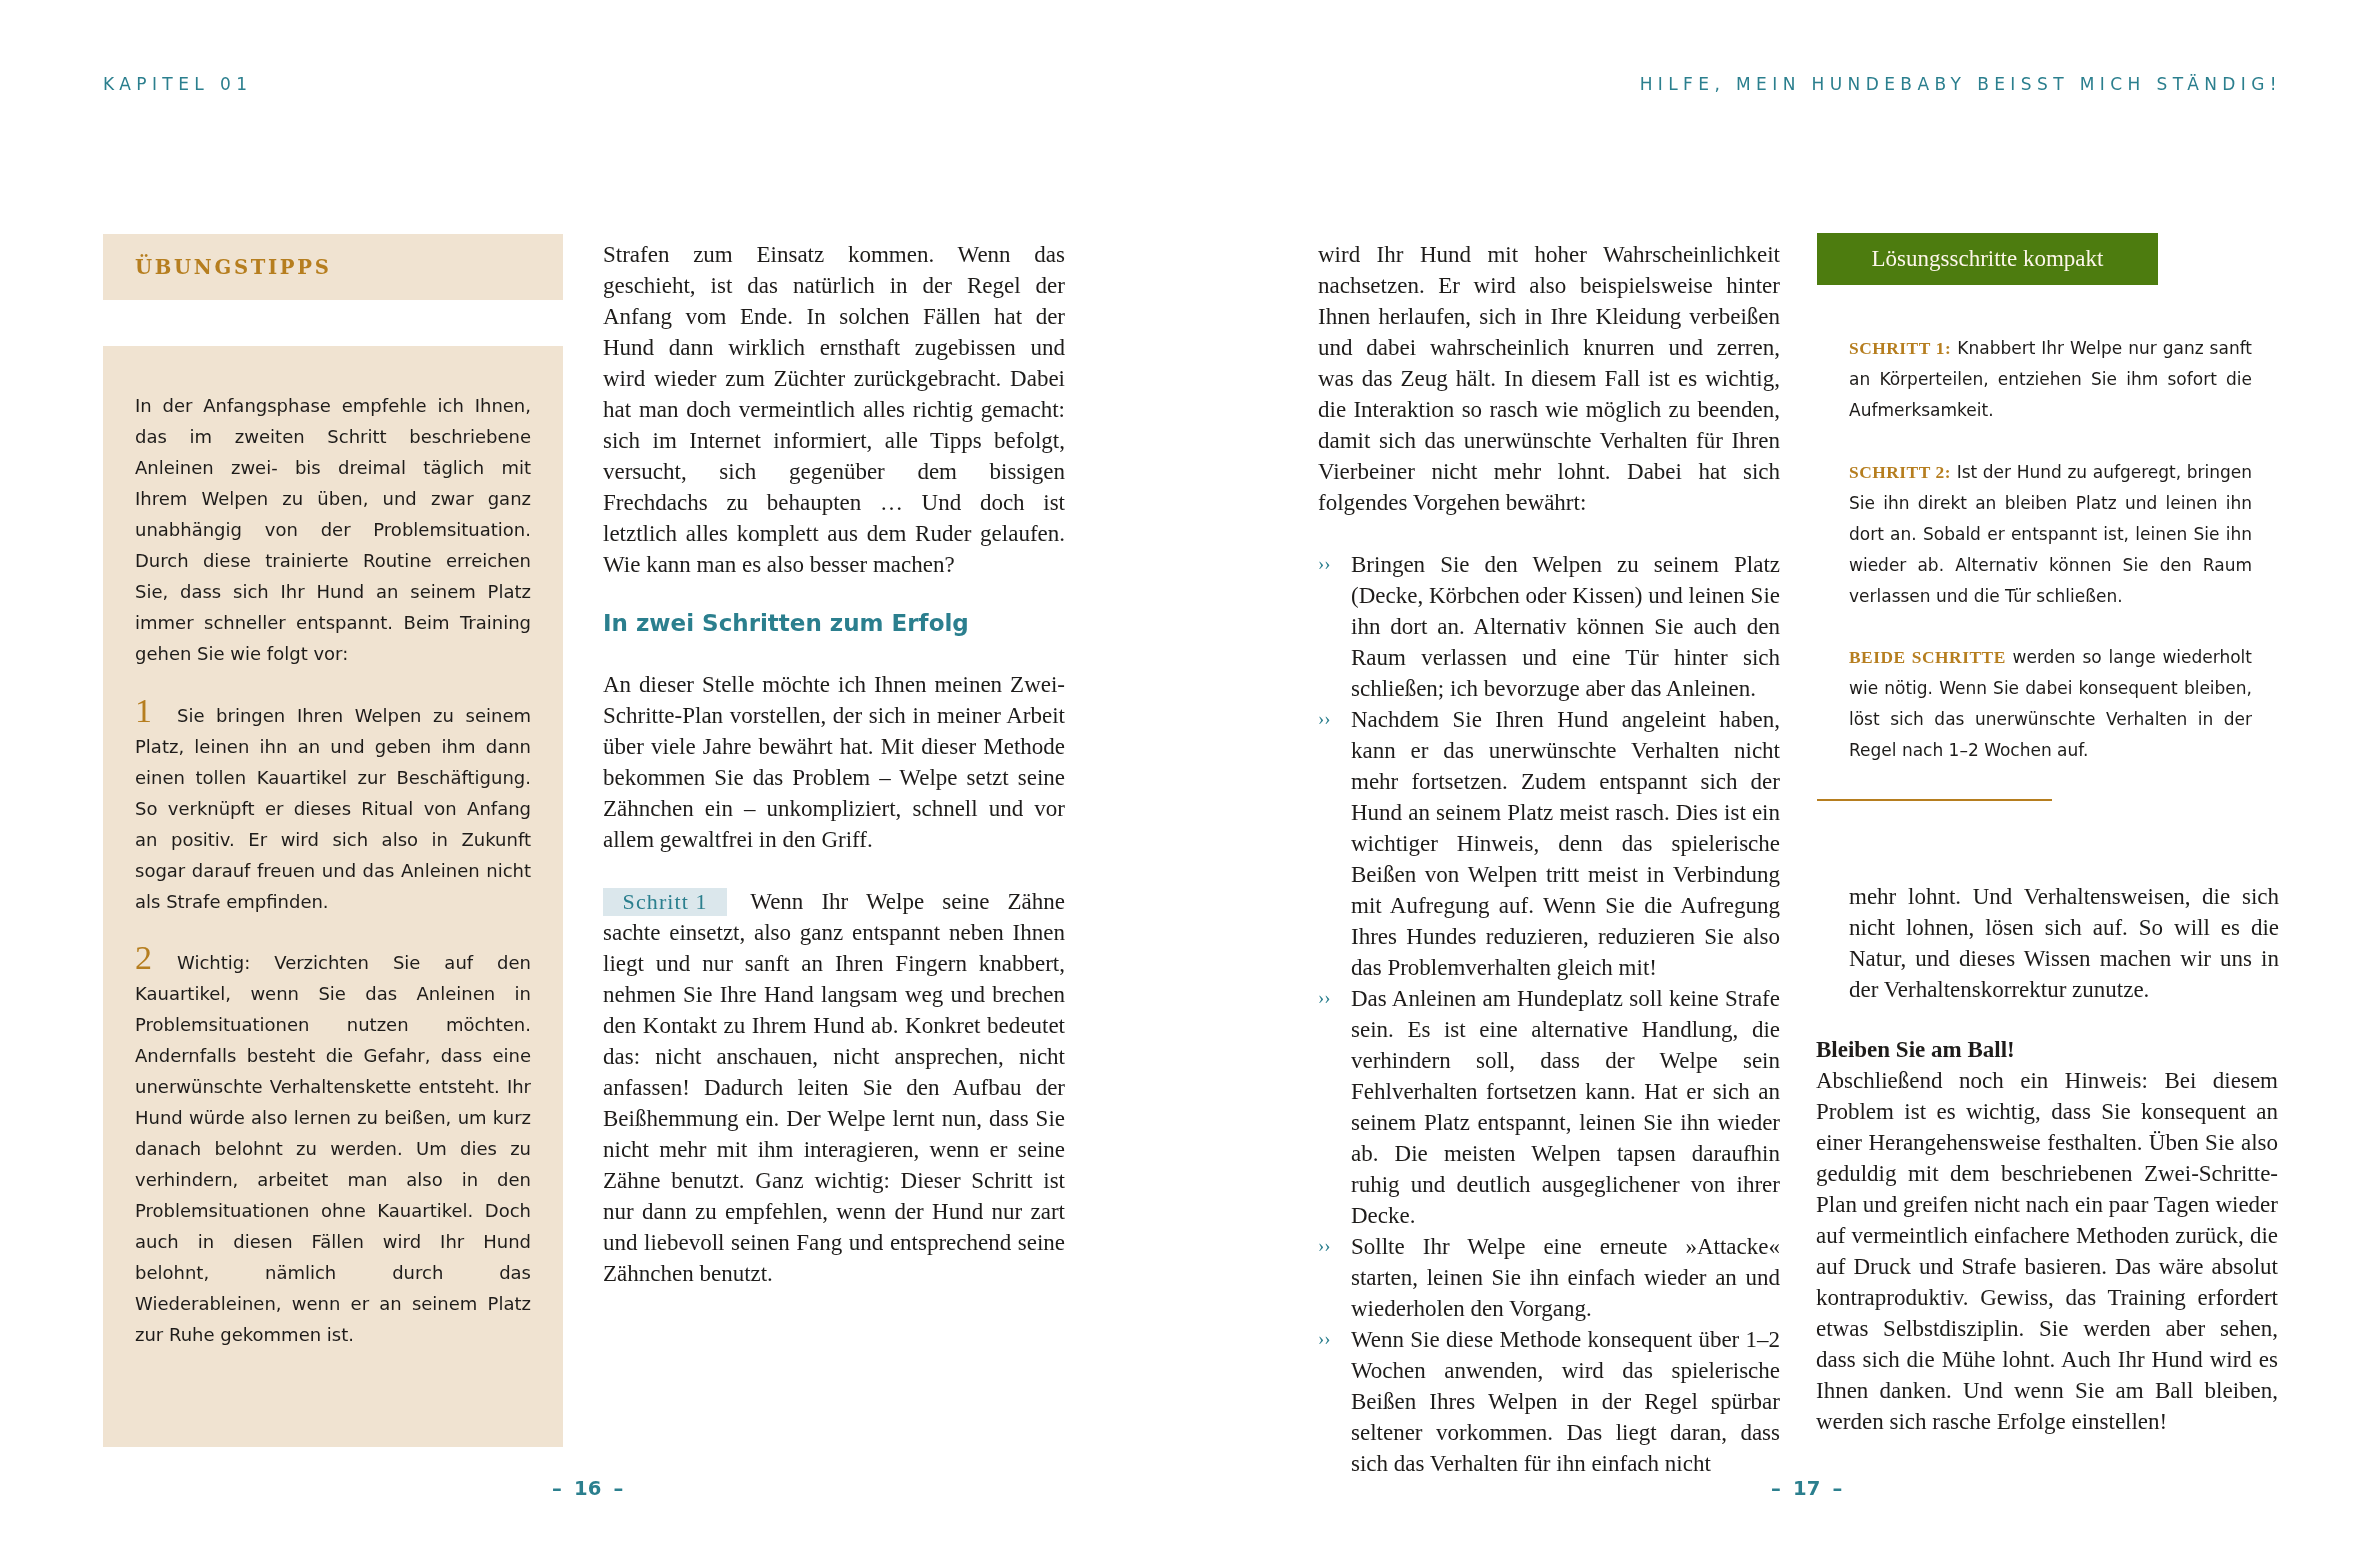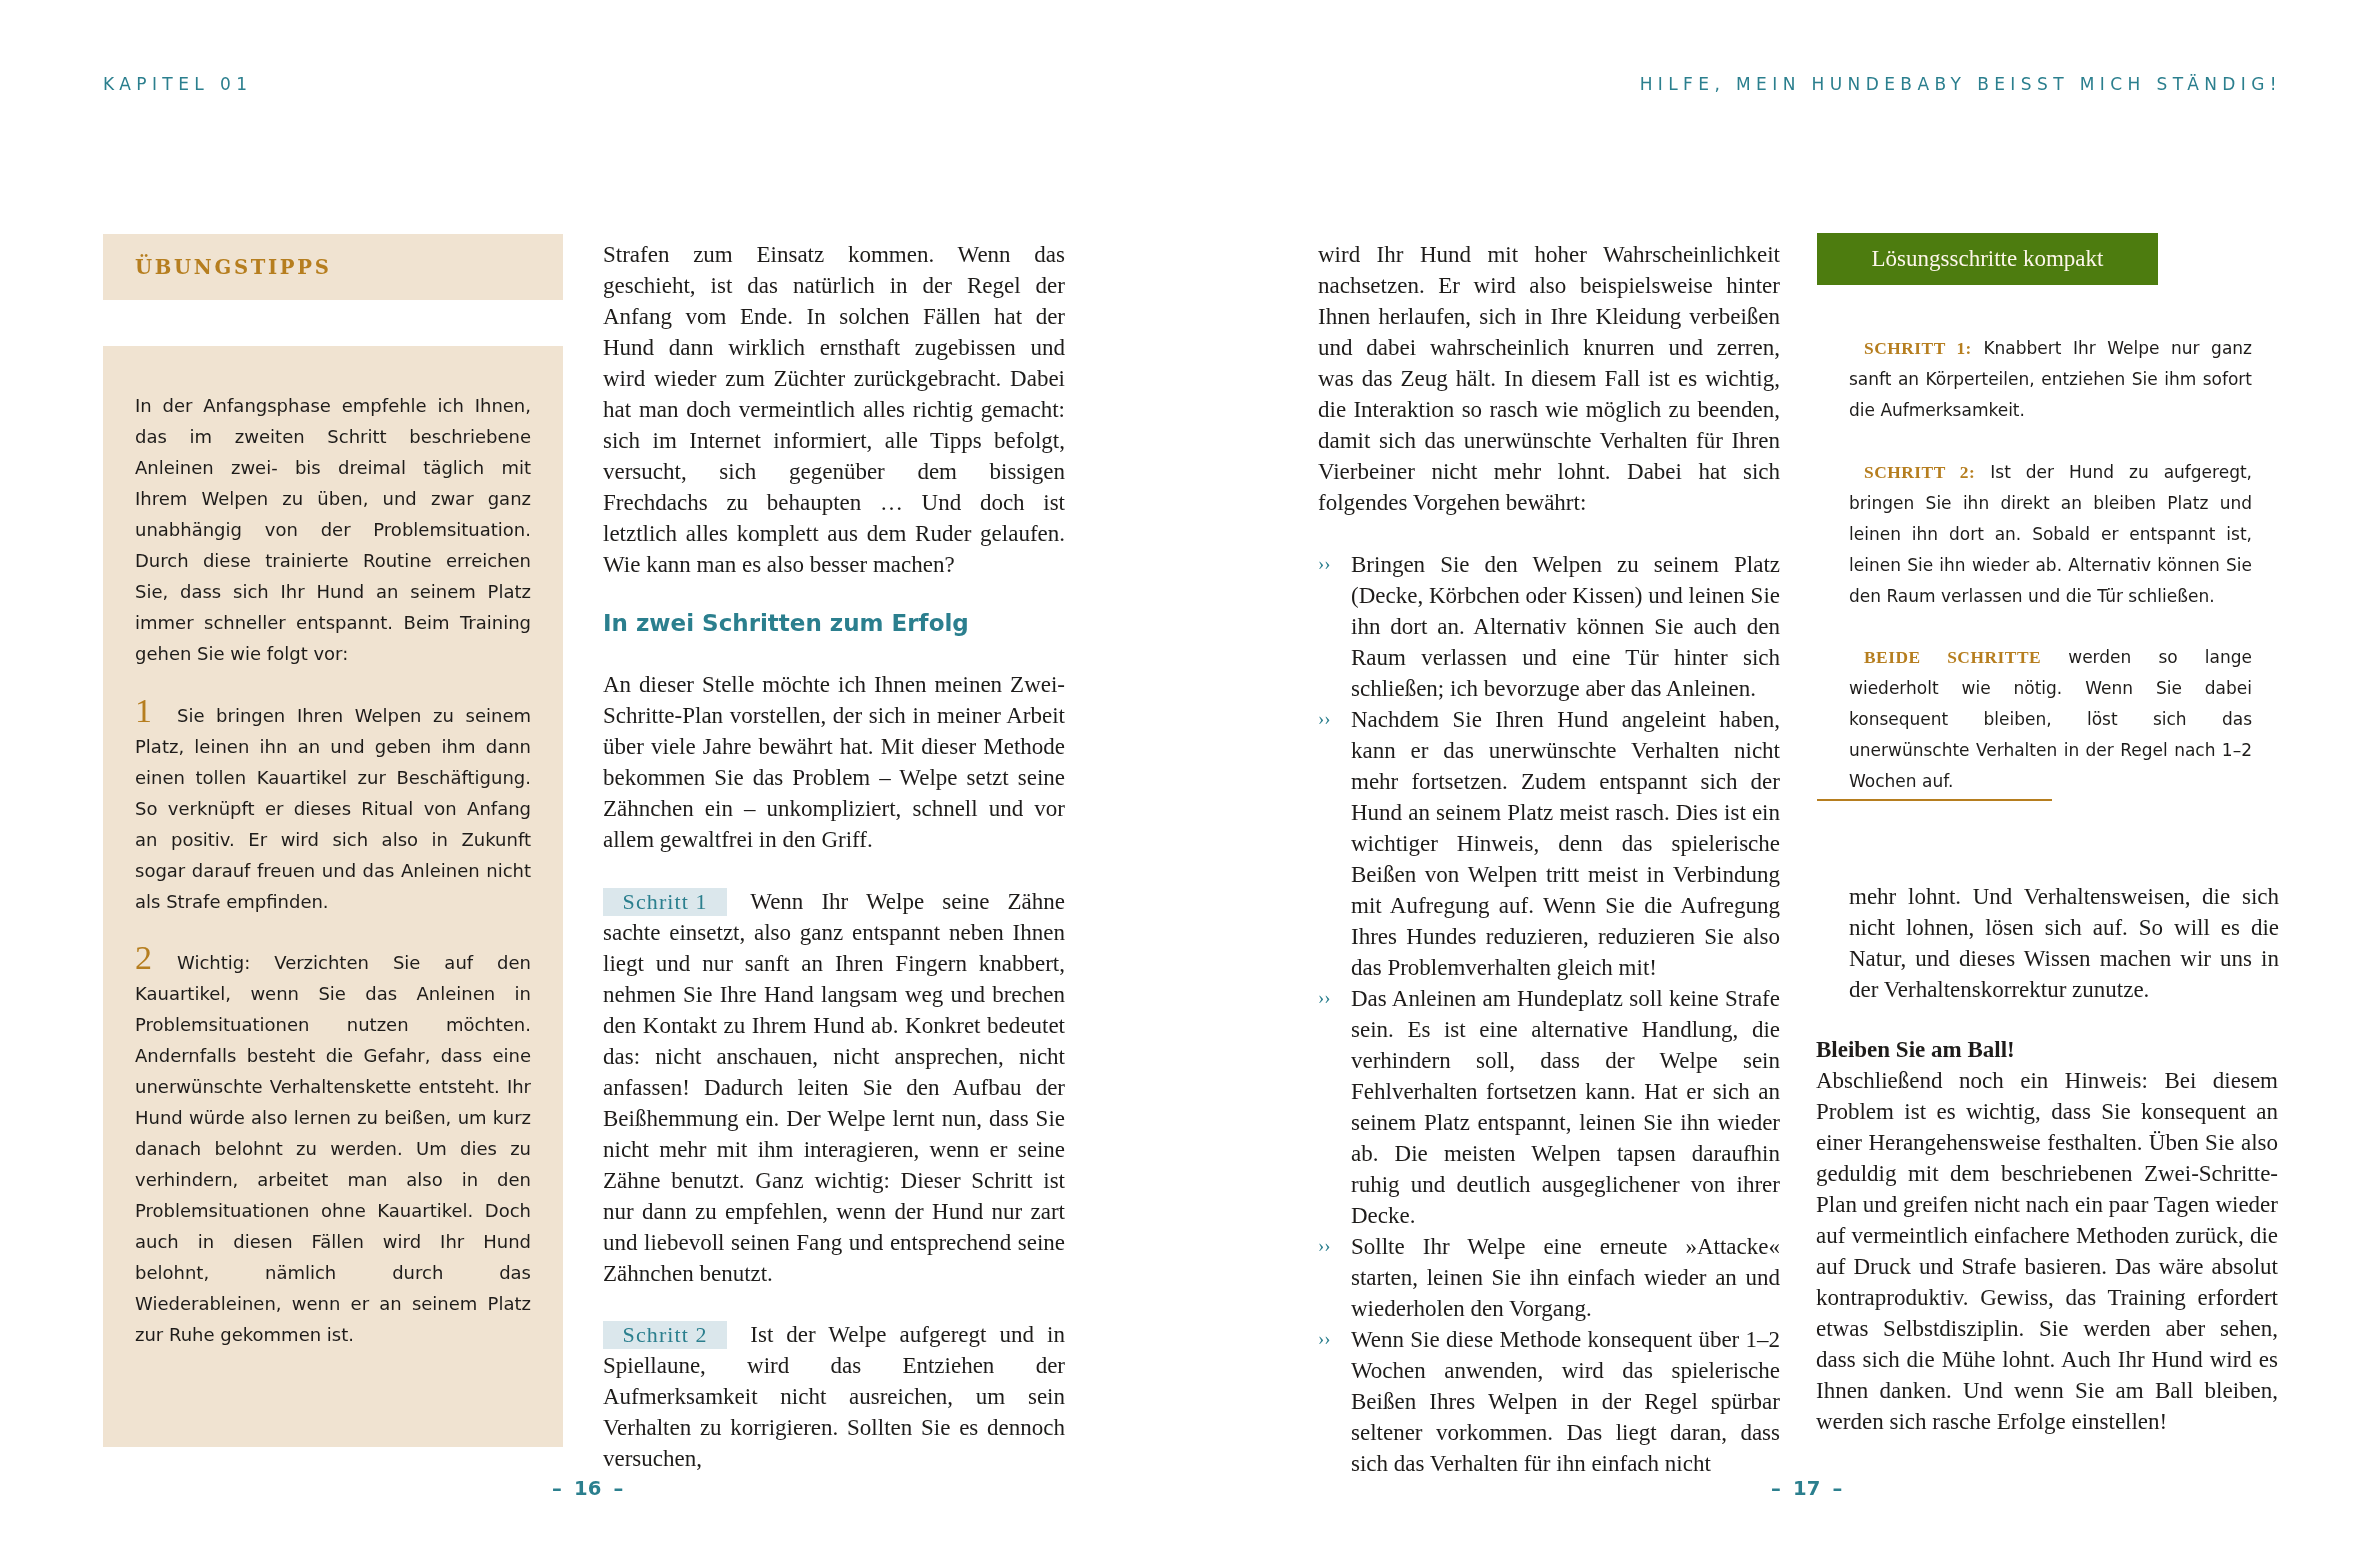--- a/index.html
+++ b/index.html
@@ -68,21 +68,21 @@
   }
 
   .box-title {
     position: absolute; left: 1817px; top: 233px; width: 341px; height: 52px;
     background: #4d7c0f; display: flex; align-items: center; justify-content: center;
     color: #fdf6ea; font-family: "Liberation Serif", serif; font-size: 23px;
   }
   .kompakt { position: absolute; left: 1849px; top: 333px; width: 403px; }
   .kompakt p { margin: 0 0 30.5px 0; }
   .kompakt .sans-body { font-size: 17px; text-align: justify; }
-  .klabel { color: #b67e1f; font-family: "Liberation Serif", serif; font-weight: bold; font-size: 17.4px; letter-spacing: 0.5px; margin-left: 15px; }
+  .klabel { color: #b67e1f; font-family: "Liberation Serif", serif; font-weight: bold; font-size: 17.4px; letter-spacing: 0.5px; }
   .gold-rule {
     position: absolute; left: 1817px; top: 799px; width: 235px; height: 2.2px; background: #b67e1f;
   }
   .col4 { position: absolute; left: 1849px; top: 881px; width: 430px; }
   .col4 p { margin: 0; }
   .col5 { position: absolute; left: 1816px; top: 1034px; width: 462px; }
   .col5 p { margin: 0; }
   .col5 .bold-head { font-weight: bold; text-align: left; }
 
   .folio {
@@ -110,21 +110,20 @@
   </div>
 </div>
 
 <div class="col col2">
   <p class="serif-body">Strafen zum Einsatz kommen. Wenn das geschieht, ist das natürlich in der Regel der Anfang vom Ende. In solchen Fällen hat der Hund dann wirklich ernsthaft zugebissen und wird wieder zum Züchter zurückgebracht. Dabei hat man doch vermeintlich alles richtig gemacht: sich im Internet informiert, alle Tipps befolgt, versucht, sich gegenüber dem bissigen Frechdachs zu behaupten … Und doch ist letztlich alles komplett aus dem Ruder gelaufen. Wie kann man es also besser machen?</p>
   <div class="h2">In zwei Schritten zum Erfolg</div>
   <p class="serif-body">An dieser Stelle möchte ich Ihnen meinen Zwei-Schritte-Plan vorstellen, der sich in meiner Arbeit über viele Jahre bewährt hat. Mit dieser Methode bekommen Sie das Problem – Welpe setzt seine Zähnchen ein – unkompliziert, schnell und vor allem gewaltfrei in den Griff.</p>
   <div class="gap"></div>
   <p class="serif-body"><span class="step-tag">Schritt 1</span><span>Wenn Ihr Welpe seine Zähne sachte einsetzt, also ganz entspannt neben Ihnen liegt und nur sanft an Ihren Fingern knabbert, nehmen Sie Ihre Hand langsam weg und brechen den Kontakt zu Ihrem Hund ab. Konkret bedeutet das: nicht anschauen, nicht ansprechen, nicht anfassen! Dadurch leiten Sie den Aufbau der Beißhemmung ein. Der Welpe lernt nun, dass Sie nicht mehr mit ihm interagieren, wenn er seine Zähne benutzt. Ganz wichtig: Dieser Schritt ist nur dann zu empfehlen, wenn der Hund nur zart und liebevoll seinen Fang und entsprechend seine Zähnchen benutzt.</span></p>
   <div class="gap"></div>
-  <p class="serif-body"><span class="step-tag">Schritt 2</span><span>Ist der Welpe aufgeregt und in Spiellaune, wird das Entziehen der Aufmerksamkeit nicht ausreichen, um sein Verhalten zu korrigieren. Sollten Sie es dennoch versuchen,</span></p>
 </div>
 
 <div class="folio folio-left">– 16 –</div>
 
 <div class="col col3">
   <p class="serif-body">wird Ihr Hund mit hoher Wahrscheinlichkeit nachsetzen. Er wird also beispielsweise hinter Ihnen herlaufen, sich in Ihre Kleidung verbeißen und dabei wahrscheinlich knurren und zerren, was das Zeug hält. In diesem Fall ist es wichtig, die Interaktion so rasch wie möglich zu beenden, damit sich das unerwünschte Verhalten für Ihren Vierbeiner nicht mehr lohnt. Dabei hat sich folgendes Vorgehen bewährt:</p>
   <ul class="bullets">
     <li class="serif-body"><span class="arrow">››</span><span>Bringen Sie den Welpen zu seinem Platz (Decke, Körbchen oder Kissen) und leinen Sie ihn dort an. Alternativ können Sie auch den Raum verlassen und eine Tür hinter sich schließen; ich bevorzuge aber das Anleinen.</span></li>
     <li class="serif-body"><span class="arrow">››</span><span>Nachdem Sie Ihren Hund angeleint haben, kann er das unerwünschte Verhalten nicht mehr fortsetzen. Zudem entspannt sich der Hund an seinem Platz meist rasch. Dies ist ein wichtiger Hinweis, denn das spielerische Beißen von Welpen tritt meist in Verbindung mit Aufregung auf. Wenn Sie die Aufregung Ihres Hundes reduzieren, reduzieren Sie also das Problemverhalten gleich mit!</span></li>
     <li class="serif-body"><span class="arrow">››</span><span>Das Anleinen am Hundeplatz soll keine Strafe sein. Es ist eine alternative Handlung, die verhindern soll, dass der Welpe sein Fehlverhalten fortsetzen kann. Hat er sich an seinem Platz entspannt, leinen Sie ihn wieder ab. Die meisten Welpen tapsen daraufhin ruhig und deutlich ausgeglichener von ihrer Decke.</span></li>

